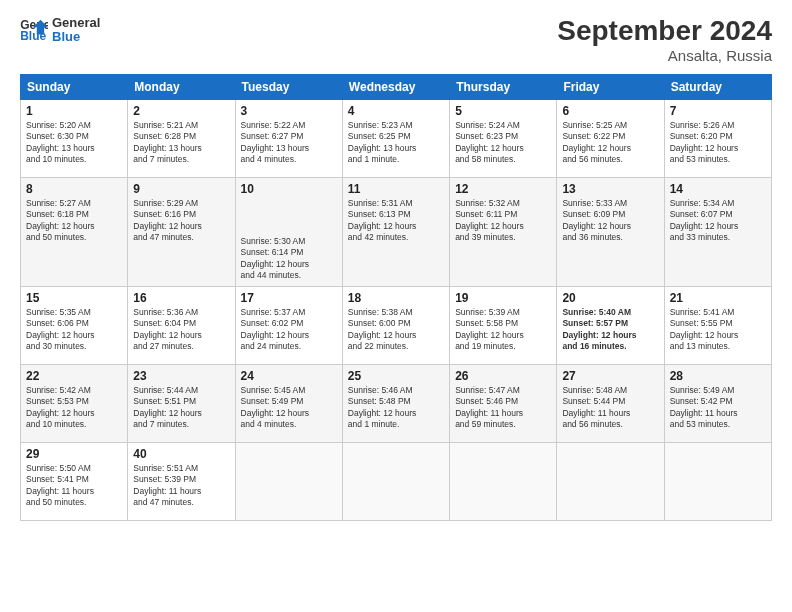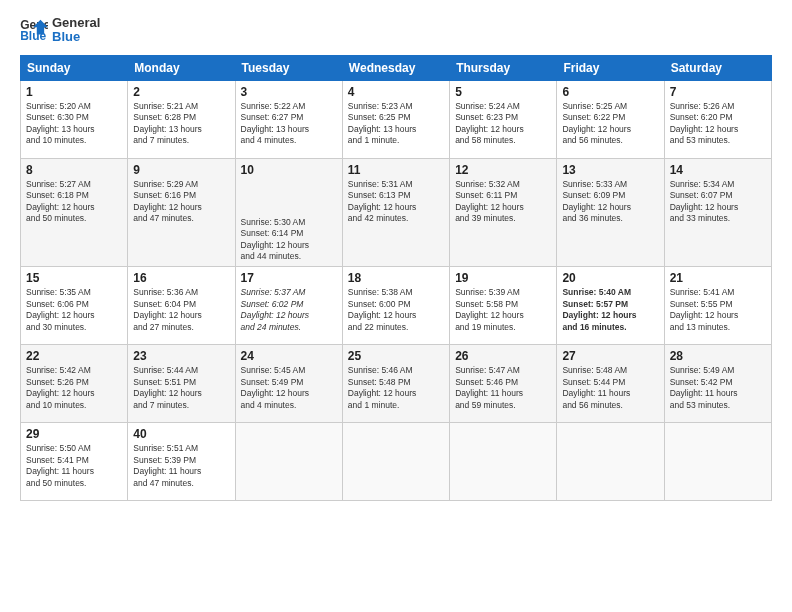--- a/index.html
+++ b/index.html
@@ -97,20 +97,24 @@
       <svg class="logo-icon" viewBox="0 0 30 26">
         <text x="0" y="12" font-size="13" font-weight="bold" fill="#333">General</text>
         <text x="0" y="24" font-size="13" font-weight="bold" fill="#1a6fc4">Blue</text>
         <polygon points="22,2 30,10 26,10 26,18 18,18 18,10 14,10" fill="#1a6fc4"></polygon>
       </svg>
       <div style="display:flex;flex-direction:column;line-height:1.1;">
         <span style="font-size:13px;font-weight:bold;color:#333;">General</span>
         <span style="font-size:13px;font-weight:bold;color:#1a6fc4;">Blue</span>
       </div>
     </div>
+    <div class="title-block">
+      <h1>September 2024</h1>
+      <h2>Ansalta, Russia</h2>
+    </div>
   </div>
 
   <table class="calendar">
     <thead>
       <tr>
       <th>Sunday</th>
           <th>Monday</th>
           <th>Tuesday</th>
           <th>Wednesday</th>
           <th>Thursday</th>
@@ -231,21 +235,21 @@
           </td>
           <td>
             <span class="day-num">16</span>
             <div class="day-info" style="white-space: pre-line;">Sunrise: 5:36 AM
 Sunset: 6:04 PM
 Daylight: 12 hours
 and 27 minutes.</div>
           </td>
           <td>
             <span class="day-num">17</span>
-            <div class="day-info" style="white-space: pre-line; font-style: italic;">Sunrise: 5:37 AM
+            <div class="day-info" style="white-space: pre-line;">Sunrise: 5:37 AM
 Sunset: 6:02 PM
 Daylight: 12 hours
 and 24 minutes.</div>
           </td>
           <td>
             <span class="day-num">18</span>
             <div class="day-info" style="white-space: pre-line;">Sunrise: 5:38 AM
 Sunset: 6:00 PM
 Daylight: 12 hours
 and 22 minutes.</div>
@@ -269,21 +273,21 @@
             <div class="day-info" style="white-space: pre-line;">Sunrise: 5:41 AM
 Sunset: 5:55 PM
 Daylight: 12 hours
 and 13 minutes.</div>
           </td>
         </tr>
         <tr>
           <td>
             <span class="day-num">22</span>
             <div class="day-info" style="white-space: pre-line;">Sunrise: 5:42 AM
-Sunset: 5:26 PM
+Sunset: 5:53 PM
 Daylight: 12 hours
 and 10 minutes.</div>
           </td>
           <td>
             <span class="day-num">23</span>
             <div class="day-info" style="white-space: pre-line;">Sunrise: 5:44 AM
 Sunset: 5:51 PM
 Daylight: 12 hours
 and 7 minutes.</div>
           </td>

